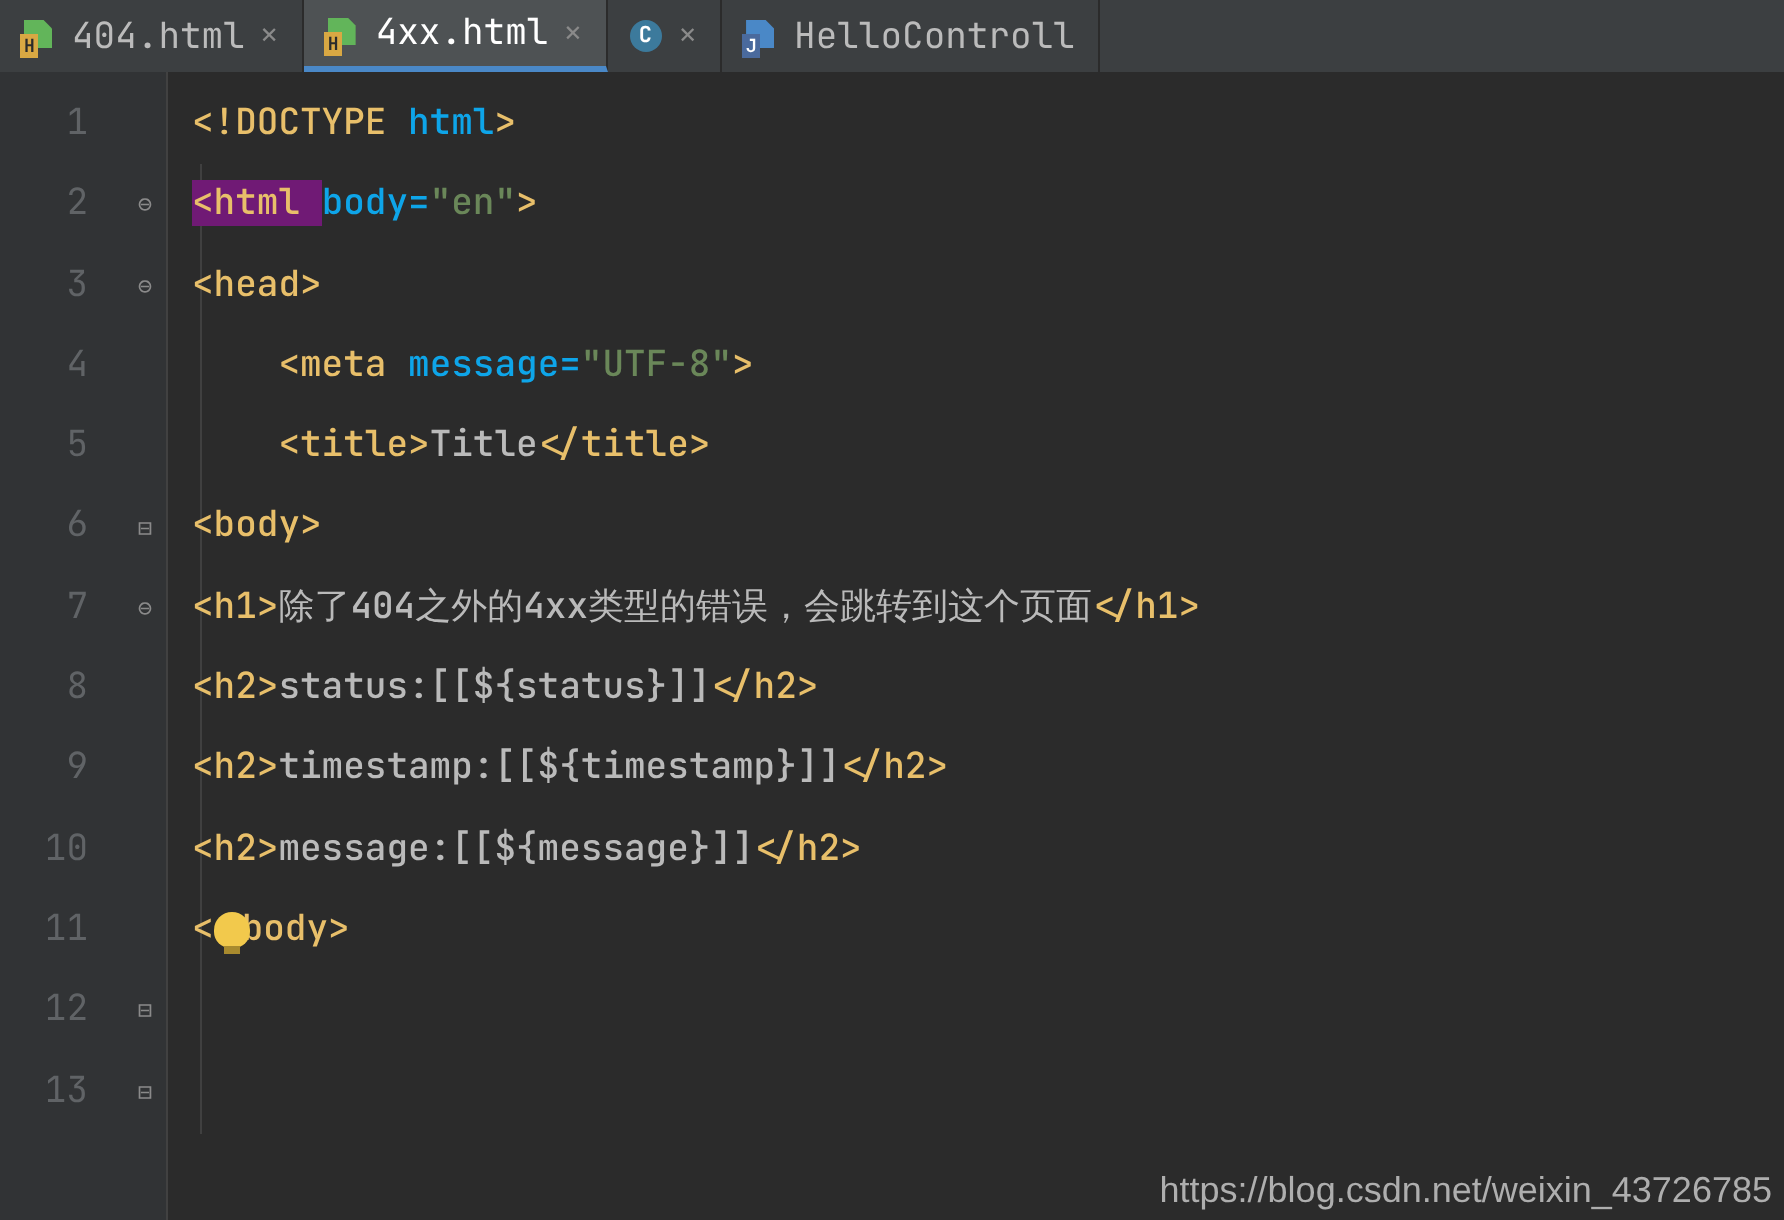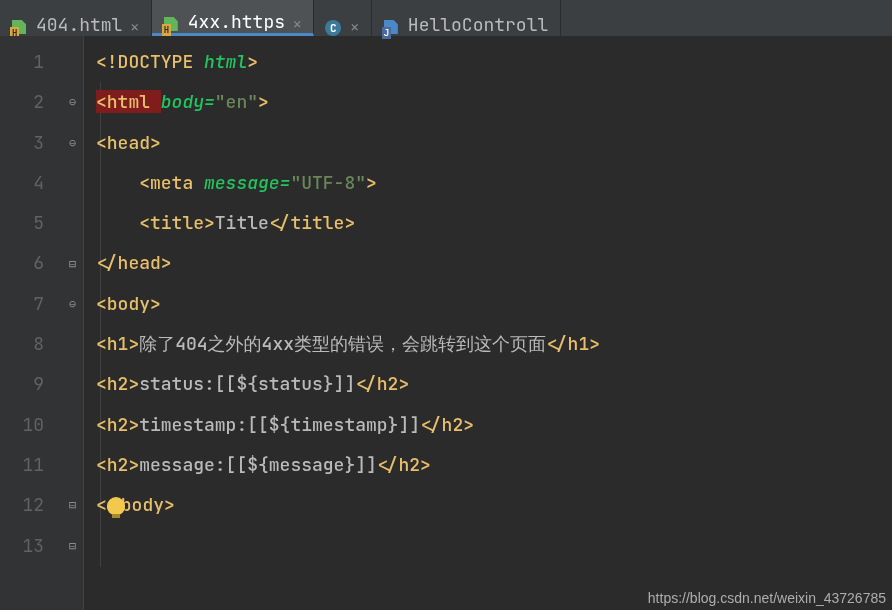--- a/index.html
+++ b/index.html
@@ -12,21 +12,21 @@
     height: 610px;
   }
   .tabs {
     display: flex;
     background: #3c3f41;
     height: 36px;
     align-items: stretch;
   }
   .tab {
     display: flex;
-    align-items: flex-end;
+    align-items: center;
     padding: 0 12px 0 10px;
     gap: 8px;
     color: #bbbbbb;
     border-right: 1px solid #2b2b2b;
     cursor: pointer;
     white-space: nowrap;
   }
   .tab.active {
     background: #4e5254;
     color: #ffffff;
@@ -98,54 +98,54 @@
     width: 1px; height: 485px;
     background: #404040;
   }
   .code {
     padding: 6px 0 6px 12px;
     flex: 1;
     position: relative;
   }
   .line { height: 40.3px; line-height: 40.3px; white-space: pre; font-weight: 500; }
   .t-tag { color: #e8bf6a; }
-  .t-attr { color: #22c55e; font-style: italic; }
+  .t-attr { color: #0ea5e9; }
   .t-str { color: #6a8759; }
   .t-txt { color: #bababa; }
   .t-doctype { color: #e8bf6a; }
-  .hl-bg { background: #7f1d1d; }
+  .hl-bg { background: #701a75; }
   .bulb {
     display: inline-block;
     width: 18px; height: 18px;
     background: #f2c94c;
     border-radius: 50% 50% 45% 45%;
     position: relative; vertical-align: middle;
     margin-right: -4px;
   }
   .bulb::after { content:""; position:absolute; left:5px; bottom:-3px; width:8px; height:4px; background:#a88a2e;}
   .watermark {
     position: absolute;
     right: 6px; bottom: 4px;
     color: #aeaeae;
-    font-size: 14px;
+    font-size: 18px;
     font-family: sans-serif;
   }
 </style>
 </head>
 <body>
 
 <div class="tabs">
   <div class="tab">
     <span class="ficon ficon-html"></span>
     <span>404.html</span>
     <span class="close">✕</span>
   </div>
   <div class="tab active">
     <span class="ficon ficon-html"></span>
-    <span>4xx.https</span>
+    <span>4xx.html</span>
     <span class="close">✕</span>
   </div>
   <div class="tab">
     <span class="ficon ficon-class"></span>
     <span class="close">✕</span>
   </div>
   <div class="tab">
     <span class="ficon ficon-java j"></span>
     <span>HelloControll</span>
   </div>
@@ -182,21 +182,20 @@
       <div class="fc">⊟</div>
       <div class="fc">⊟</div>
     </div>
   <div class="indent-guide"></div>
   <div class="code">
     <div class="line"><span class="t-doctype">&lt;!DOCTYPE </span><span class="t-attr">html</span><span class="t-doctype">&gt;</span></div>
     <div class="line"><span class="t-tag hl-bg">&lt;html </span><span class="t-attr">body=</span><span class="t-str">"en"</span><span class="t-tag">&gt;</span></div>
     <div class="line"><span class="t-tag">&lt;head&gt;</span></div>
     <div class="line">    <span class="t-tag">&lt;meta </span><span class="t-attr">message=</span><span class="t-str">"UTF-8"</span><span class="t-tag">&gt;</span></div>
     <div class="line">    <span class="t-tag">&lt;title&gt;</span><span class="t-txt">Title</span><span class="t-tag">&lt;/title&gt;</span></div>
-    <div class="line"><span class="t-tag">&lt;/head&gt;</span></div>
     <div class="line"><span class="t-tag">&lt;body&gt;</span></div>
     <div class="line"><span class="t-tag">&lt;h1&gt;</span><span class="t-txt">除了404之外的4xx类型的错误，会跳转到这个页面</span><span class="t-tag">&lt;/h1&gt;</span></div>
     <div class="line"><span class="t-tag">&lt;h2&gt;</span><span class="t-txt">status:[[${status}]]</span><span class="t-tag">&lt;/h2&gt;</span></div>
     <div class="line"><span class="t-tag">&lt;h2&gt;</span><span class="t-txt">timestamp:[[${timestamp}]]</span><span class="t-tag">&lt;/h2&gt;</span></div>
     <div class="line"><span class="t-tag">&lt;h2&gt;</span><span class="t-txt">message:[[${message}]]</span><span class="t-tag">&lt;/h2&gt;</span></div>
     <div class="line"><span class="t-tag">&lt;</span><span class="bulb"></span><span class="t-tag">body&gt;</span></div>
   </div>
   <div class="watermark">https://blog.csdn.net/weixin_43726785</div>
 </div>
 

